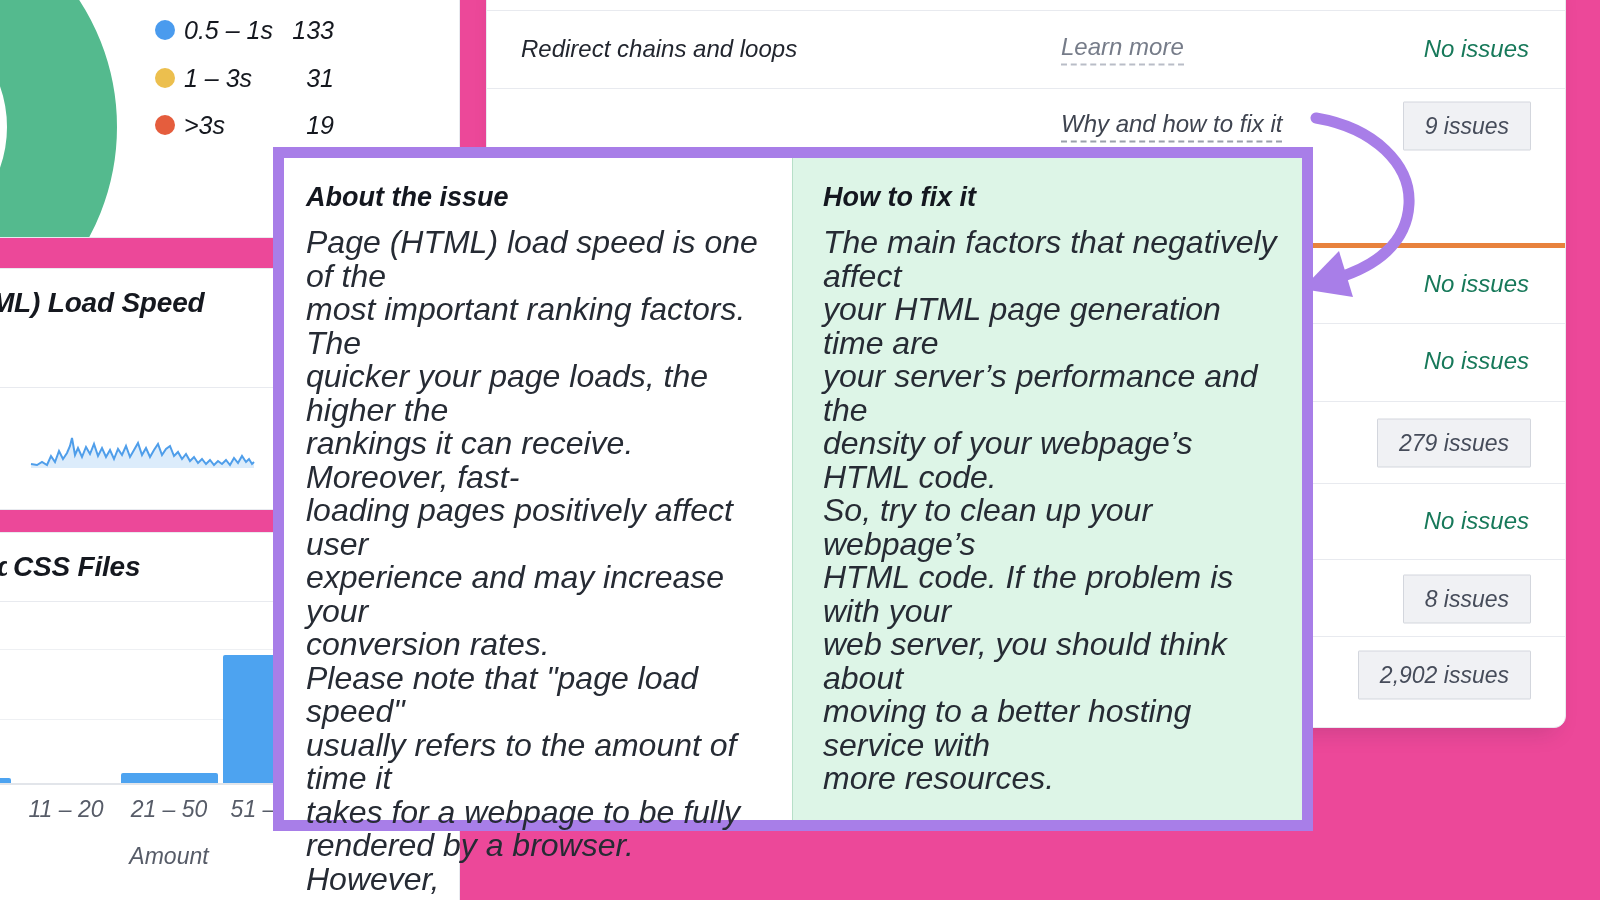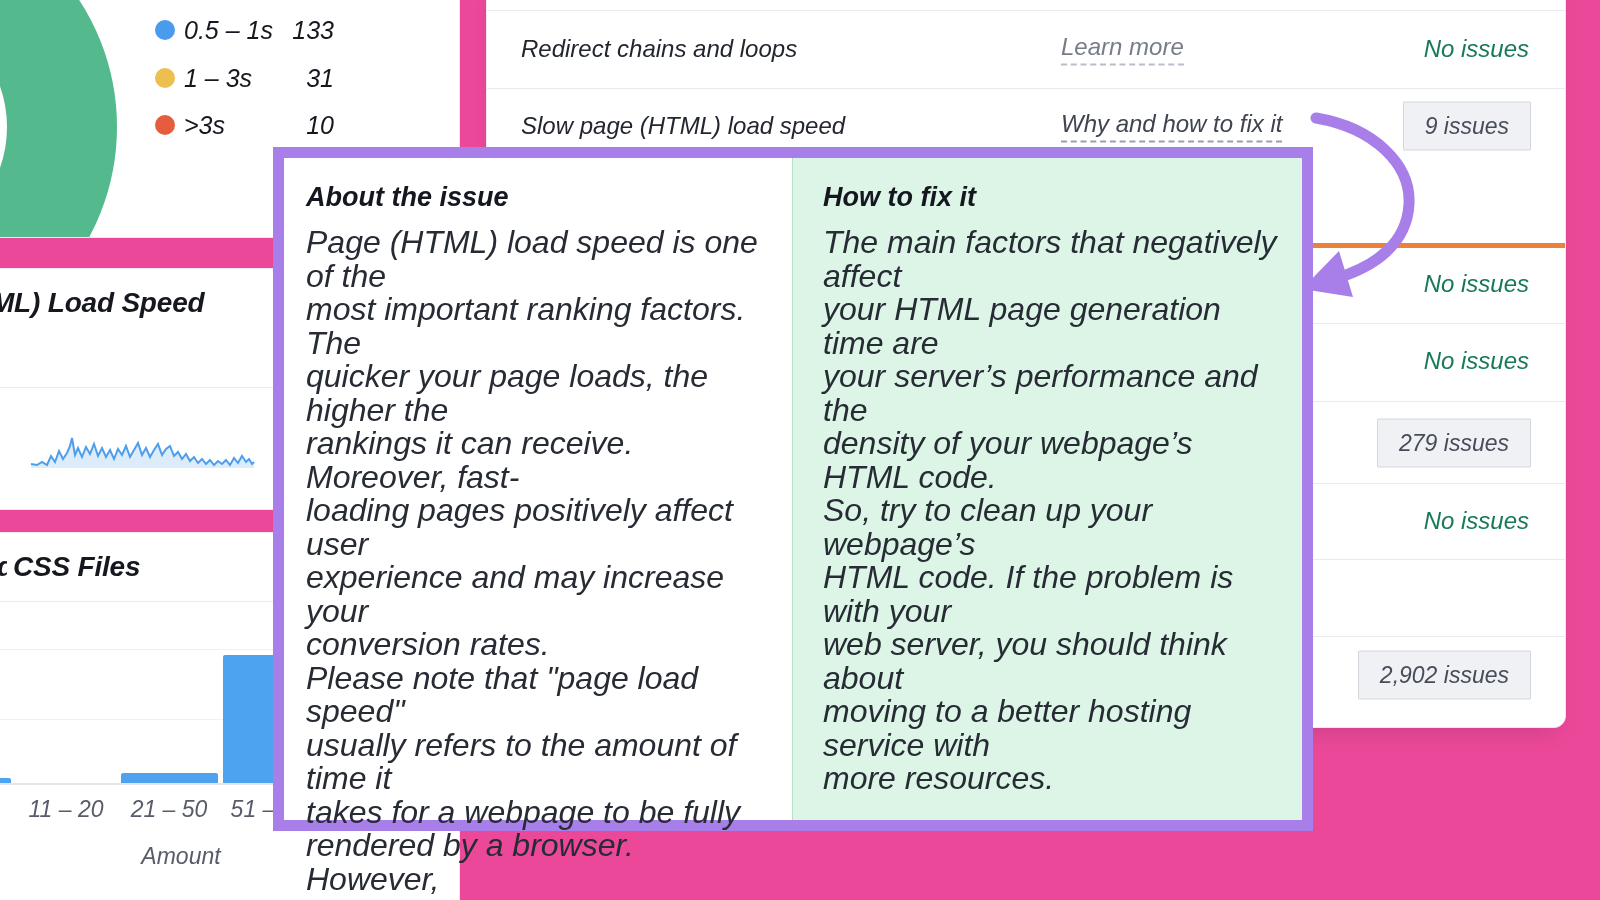--- a/index.html
+++ b/index.html
@@ -24,21 +24,21 @@
 
   
   .card-css { left:-20px; top:532px; width:480px; height:380px; border-radius:12px; overflow:hidden; }
   .css-title-frag { position:absolute; left:16px; top:18px; width:10px; height:34px; overflow:hidden; font-size:28px; font-weight:700; color:#15181f; }
   .css-title { left:32px; top:18px; }
   .css-divider { position:absolute; left:0; top:68px; width:480px; height:1px; background:#e8eaef; }
   .gridline { position:absolute; left:0; width:480px; height:1px; background:#eef0f3; }
   .axisline { position:absolute; left:0; top:250px; width:480px; height:2px; background:#e2e5ea; }
   .bar { position:absolute; background:#4da3f0; border-radius:2px 2px 0 0; }
   .xlabel { position:absolute; width:120px; text-align:center; font-size:23px; color:#575c68; top:263px; }
-  .xaxis-title { position:absolute; left:140px; top:310px; width:120px; text-align:center; font-size:23px; color:#575c68; }
+  .xaxis-title { position:absolute; left:128px; top:310px; width:120px; text-align:center; font-size:23px; color:#575c68; }
 
   
   .card-table { left:486px; top:-30px; width:1080px; height:758px; border-radius:12px;
     box-shadow:0 14px 22px -12px rgba(25,30,50,0.18); }
   .tdiv { position:absolute; left:0; width:1078px; height:1px; background:#e8eaef; }
   .tdiv-orange { position:absolute; left:0; width:1078px; height:5px; background:#e8823d; }
   .row-label { position:absolute; left:34px; font-size:24px; color:#22262f; transform:translateY(-50%); white-space:nowrap; }
   .row-link { position:absolute; left:574px; transform:translateY(-50%); font-size:24px; white-space:nowrap;
     padding-bottom:3px; border-bottom:2px dashed; cursor:pointer; }
   .link-muted { color:#767c89; border-color:#b9bdc7; }
@@ -76,21 +76,21 @@
       <span class="legend-value">133</span>
     </div>
     <div class="legend-item" style="top:82px;">
       <span class="legend-dot" style="background: rgb(236, 191, 78);"></span>
       <span class="legend-label">1 – 3s</span>
       <span class="legend-value">31</span>
     </div>
     <div class="legend-item" style="top:129px;">
       <span class="legend-dot" style="background: rgb(229, 93, 61);"></span>
       <span class="legend-label">&gt;3s</span>
-      <span class="legend-value">10</span>
+      <span class="legend-value">19</span>
     </div>
   </div>
 
   <div class="card card-speed">
     <div class="card-title speed-title">ML) Load Speed</div>
     <div class="speed-divider"></div>
     <svg id="sparkline-svg" width="480" height="122" style="position:absolute;left:0;top:120px;">
         <polygon points="50,75 56,76 61,73 66,76 70,67 74,73 78,62 82,70 86,64 89,57 91,49 94,66 97,59 101,68 105,58 109,65 113,55 117,67 121,59 125,68 129,61 133,70 137,60 141,66 145,57 149,68 153,61 157,54 161,66 165,59 169,68 173,61 177,55 181,66 185,60 189,57 193,67 197,63 201,70 205,65 209,72 213,68 217,74 221,70 225,75 229,71 233,76 237,72 241,75 245,71 249,76 253,69 257,74 261,67 265,73 268,70 271,75 273,73 273,79 50,79" fill="#dcecfb"></polygon>
         <polyline points="50,75 56,76 61,73 66,76 70,67 74,73 78,62 82,70 86,64 89,57 91,49 94,66 97,59 101,68 105,58 109,65 113,55 117,67 121,59 125,68 129,61 133,70 137,60 141,66 145,57 149,68 153,61 157,54 161,66 165,59 169,68 173,61 177,55 181,66 185,60 189,57 193,67 197,63 201,70 205,65 209,72 213,68 217,74 221,70 225,75 229,71 233,76 237,72 241,75 245,71 249,76 253,69 257,74 261,67 265,73 268,70 271,75 273,73" fill="none" stroke="#4f9eea" stroke-width="2"></polyline>
       </svg>
@@ -116,34 +116,34 @@
 
   <div class="card card-table">
     <div class="tdiv" style="top:39px;"></div>
 
     <div class="row-label" style="top:78px;">Redirect chains and loops</div>
     <a class="row-link link-muted" style="top:78px;">Learn more</a>
     <div class="status-ok" style="top:78px;">No issues</div>
 
     <div class="tdiv" style="top:117px;"></div>
 
-    <div class="row-label" style="top:155px;">Slow page (HTML) load speed</div>
     <a class="row-link link-dark" style="top:155px;">Why and how to fix it</a>
     <div class="status-badge" style="top:155px;">9 issues</div>
 
     <div class="tdiv-orange" style="top:272px;"></div>
 
     <div class="status-ok" style="top:313px;">No issues</div>
     <div class="tdiv" style="top:352px;"></div>
     <div class="status-ok" style="top:390px;">No issues</div>
     <div class="tdiv" style="top:430px;"></div>
     <div class="status-badge" style="top:472px;">279 issues</div>
     <div class="tdiv" style="top:512px;"></div>
     <div class="status-ok" style="top:550px;">No issues</div>
     <div class="tdiv" style="top:588px;"></div>
+    <div class="status-badge" style="top:628px;">8 issues</div>
     <div class="tdiv" style="top:665px;"></div>
     <div class="status-badge" style="top:704px;">2,902 issues</div>
   </div>
 
   <div class="popup">
     <div class="popup-left">
       <div class="popup-h">About the issue</div>
       <div class="popup-body">Page (HTML) load speed is one of the
 most important ranking factors. The
 quicker your page loads, the higher the

